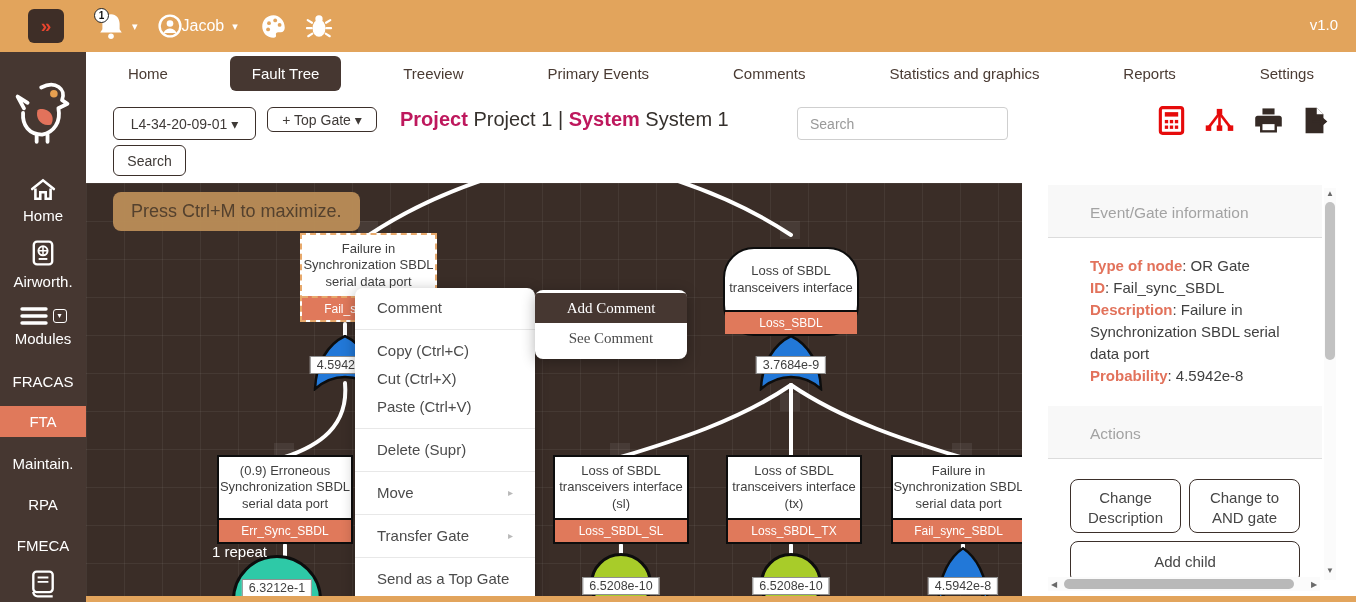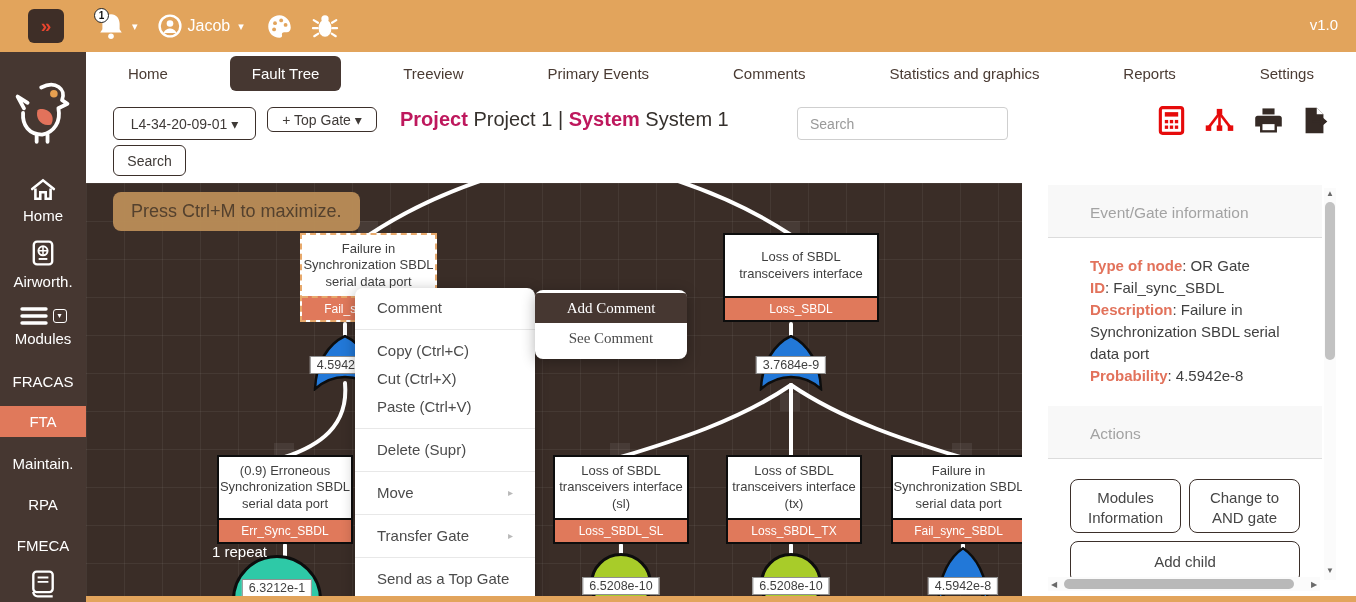--- a/index.html
+++ b/index.html
@@ -7,21 +7,21 @@
   body { font-family:"Liberation Sans", sans-serif; }
   .page { position:relative; width:1356px; height:602px; overflow:hidden; background:#fff; }
 
   
   .topbar { position:absolute; left:0; top:0; width:1356px; height:52px; background:#e2a45c; display:flex; align-items:center; z-index:60; }
   .expand-btn { margin-left:28px; width:36px; height:34px; background:#3e2e27; border:none; border-radius:6px; color:#e8452e; font-size:19px; font-weight:bold; cursor:pointer; line-height:30px; }
   .tb-group { display:flex; align-items:center; color:#fff; }
   .bell-wrap { position:relative; margin-left:34px; }
   .badge { position:absolute; left:-4px; top:-4px; width:15px; height:15px; background:#fff; border:1px solid #222; border-radius:50%; color:#111; font-size:10px; font-weight:bold; text-align:center; line-height:13px; }
   .caret { color:#fff; font-size:11px; margin:0 8px; }
-  .user-name { color:#fff; font-size:16px; margin-left:6px; }
+  .user-name { color:#fff; font-size:16px; }
   .version { position:absolute; right:18px; top:16px; color:#fff; font-size:15px; }
   .tb-icon { display:inline-flex; align-items:center; }
 
   
   .sidebar { position:absolute; left:0; top:52px; width:86px; height:550px; background:#463731; color:#fff; display:flex; flex-direction:column; align-items:center; z-index:55; }
   .logo { margin-top:26px; margin-bottom:30px; }
   .side-item { width:100%; text-align:center; font-size:15px; color:#fff; margin-top:22px; cursor:pointer; }
   .side-item .lbl { display:block; margin-top:4px; }
   .side-item.active { background:#e0795b; padding:7px 0; margin-top:16px; }
   .mod-row { display:flex; align-items:center; justify-content:center; gap:5px; }
@@ -302,21 +302,21 @@
     <div class="handle" style="left:694px; top:38px;"></div>
     <div class="handle" style="left:694px; top:210px;"></div>
     <div class="handle" style="left:188px; top:260px;"></div>
     <div class="handle" style="left:524px; top:260px;"></div>
     <div class="handle" style="left:866px; top:260px;"></div>
 
     <div class="node sel" style="left:214px; top:50px; width:137px;">
       <div class="node-desc">Failure in Synchronization SBDL serial data port</div>
       <div class="node-tag">Fail_sync_SBDL</div>
     </div>
-    <div class="node" style="left:637px; top:50px; width:156px;">
+    <div class="node" style="left:637px; top:64px; width:136px;border-radius:31px;">
       <div class="node-desc">Loss of SBDL transceivers interface</div>
       <div class="node-tag">Loss_SBDL</div>
     </div>
     <div class="node" style="left:131px; top:272px; width:136px;">
       <div class="node-desc">(0.9) Erroneous Synchronization SBDL serial data port</div>
       <div class="node-tag">Err_Sync_SBDL</div>
     </div>
     <div class="node" style="left:467px; top:272px; width:136px;">
       <div class="node-desc">Loss of SBDL transceivers interface (sl)</div>
       <div class="node-tag">Loss_SBDL_SL</div>
@@ -398,21 +398,21 @@
     <div class="sec-head">Event/Gate information</div>
     <div class="info-body">
       <p><span class="fl">Type of node</span><span>OR Gate</span></p>
       <p><span class="fl">ID</span><span>Fail_sync_SBDL</span></p>
       <p><span class="fl">Description</span><span>Failure in Synchronization SBDL serial data port</span></p>
       <p><span class="fl">Probability</span><span>4.5942e-8</span></p>
     </div>
     <div class="sec-head actions-head">Actions</div>
     <div class="actions-body">
       <div class="act-row">
-        <button class="act-btn">Modules Information</button>
+        <button class="act-btn">Change Description</button>
         <button class="act-btn">Change to AND gate</button>
       </div>
       <button class="act-btn add-child">Add child</button>
     </div>
   </aside>
 
   <div class="vscroll">
     <span class="sarrow" style="top:1px; left:0;">▲</span>
     <div class="vthumb"></div>
     <span class="sarrow" style="top:378px; left:0;">▼</span>

